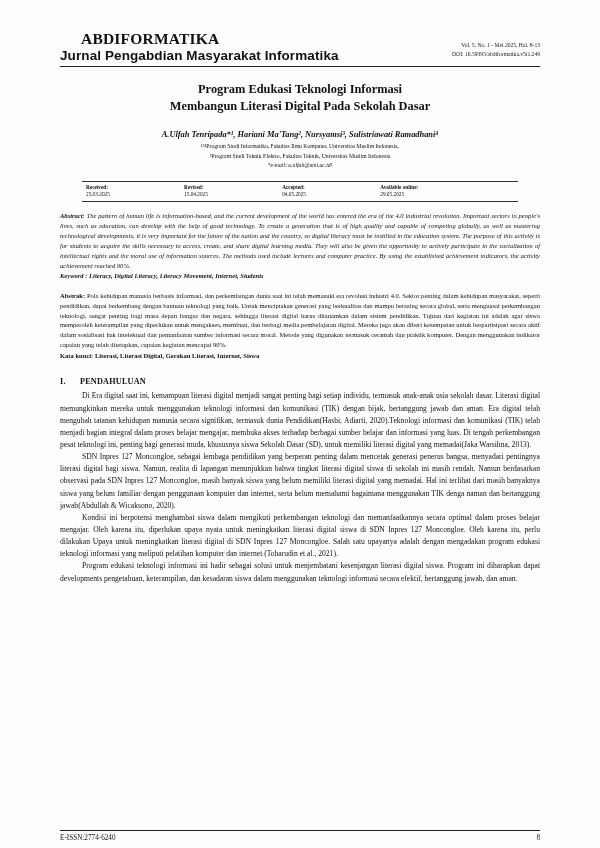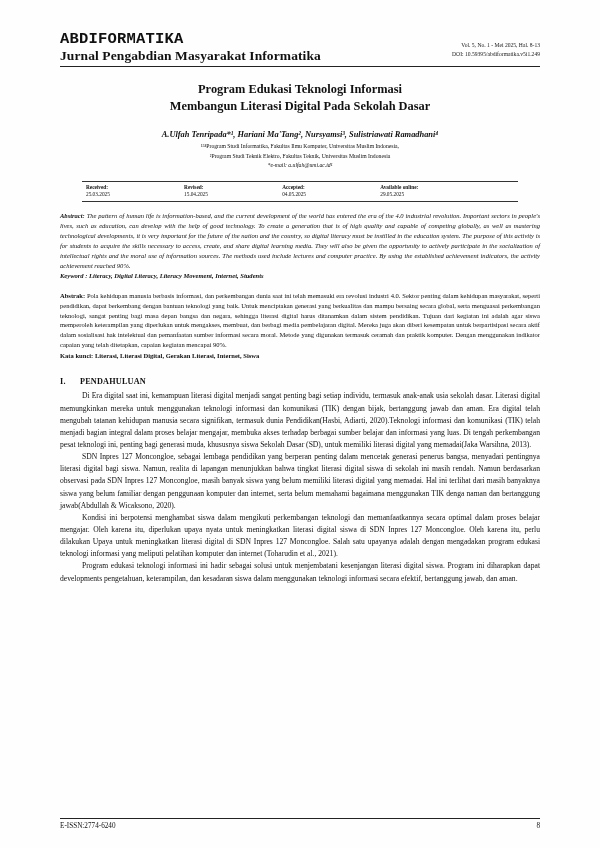--- a/index.html
+++ b/index.html
@@ -29,27 +29,28 @@
     display: flex;
     align-items: flex-end;
     justify-content: space-between;
     border-bottom: 1.6px solid #222;
     padding-bottom: 2px;
   }
   .masthead-left {
     line-height: 1.18;
   }
   .journal-name {
-    font-family: Liberation Mono, monospace;
+    font-family: Liberation Serif, serif;
     font-weight: bold;
     font-size: 15.5px;
     letter-spacing: 0.2px;
+    margin-left: 21px;
   }
   .journal-sub {
-    font-family: Liberation Serif, serif;
+    font-family: Liberation Sans, sans-serif;
     font-weight: bold;
     font-size: 13.5px;
     letter-spacing: 0.1px;
   }
   .masthead-right {
     text-align: right;
     font-size: 5.6px;
     line-height: 1.5;
     padding-bottom: 6px;
     color: #1b1b1b;
@@ -137,21 +138,21 @@
   }
   .body-text p {
     margin: 0;
     text-indent: 22px;
   }
   
   .footer {
     position: absolute;
     left: 60px;
     right: 60px;
-    bottom: 18px;
+    bottom: 6px;
   }
   .footer-rule {
     border-top: 1.4px solid #222;
     margin-bottom: 3px;
   }
   .footer-row {
     display: flex;
     justify-content: space-between;
     font-size: 7.2px;
   }

